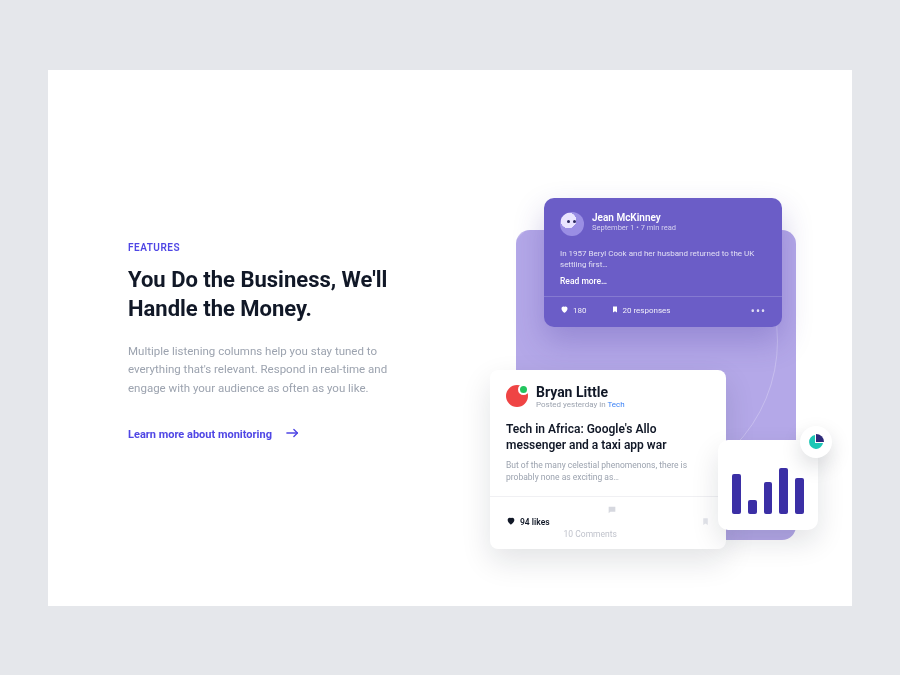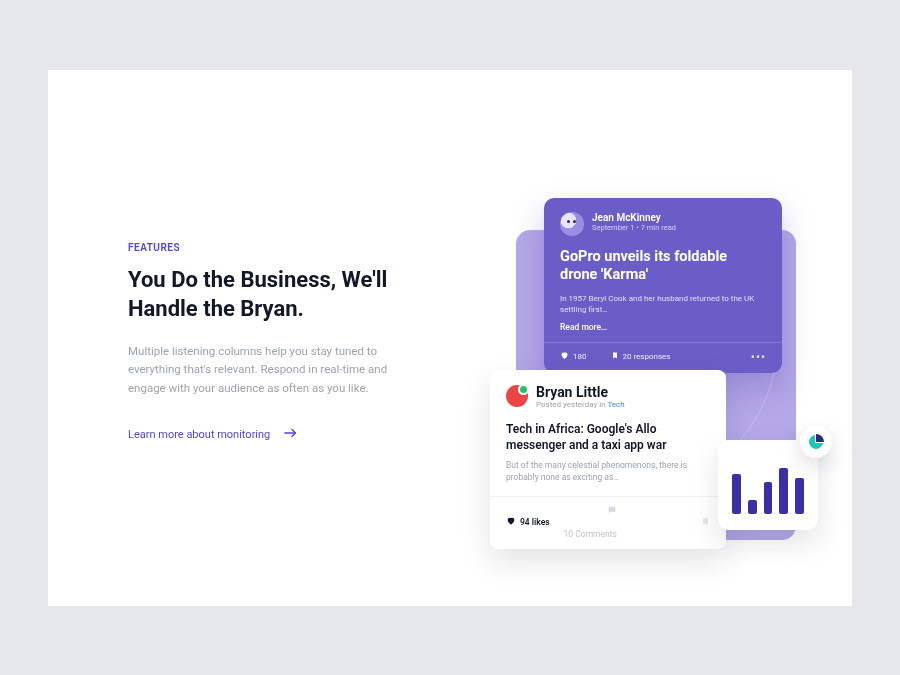--- a/index.html
+++ b/index.html
@@ -46,21 +46,21 @@
     line-height: 1.6;
     margin-bottom: 26px;
     max-width: 280px;
   }
   .cta {
     display: inline-flex;
     align-items: center;
     gap: 14px;
     color: #4F46E5;
     font-size: 11px;
-    font-weight: 400;
+    font-weight: 700;
     cursor: pointer;
   }
   .cta svg { width: 14px; height: 10px; }
 
   
   .illus {
     position: absolute;
     left: 420px;
     top: 110px;
     width: 350px;
@@ -180,21 +180,21 @@
 
   .icon{display:inline-block;vertical-align:middle;}
 </style>
 </head>
 <body>
 
 <div class="page">
 
   <div class="left">
     <div class="eyebrow">FEATURES</div>
-    <h2 class="headline">You Do the Business, We'll Handle the Bryan.</h2>
+    <h2 class="headline">You Do the Business, We'll Handle the Money.</h2>
     <p class="body">Multiple listening columns help you stay tuned to everything that's relevant. Respond in real-time and engage with your audience as often as you like.</p>
     <a class="cta">
       <span>Learn more about monitoring</span>
       <span class="icon">
         <svg viewBox="0 0 16 10" fill="none" stroke="#4F46E5" stroke-width="1.6" stroke-linecap="round" stroke-linejoin="round">
             <line x1="1" y1="5" x2="13" y2="5"></line>
             <polyline points="9,1 13,5 9,9"></polyline>
           </svg>
       </span>
     </a>
@@ -205,21 +205,20 @@
     <div class="bg-block"></div>
 
     <div class="card1">
       <div class="c1-header">
         <div class="avatar1"></div>
         <div class="c1-user">
           <span class="c1-name">Jean McKinney</span>
           <span class="c1-meta">September 1 • 7 min read</span>
         </div>
       </div>
-      <div class="c1-title">GoPro unveils its foldable drone 'Karma'</div>
       <div class="c1-excerpt">In 1957 Beryl Cook and her husband returned to the UK settling first…</div>
       <div class="c1-read">Read more…</div>
       <div class="c1-divider"></div>
       <div class="c1-footer">
         <div class="c1-stats">
           <span class="c1-stat">
             <span class="icon">
               <svg width="9" height="9" viewBox="0 0 24 24" fill="#fff">
                   <path d="M12 21s-8-5.3-8-11.2C4 6 6.5 4 9 4c1.7 0 3 1 3 1s1.3-1 3-1c2.5 0 5 2 5 5.8C20 15.7 12 21 12 21z"></path>
                 </svg>

